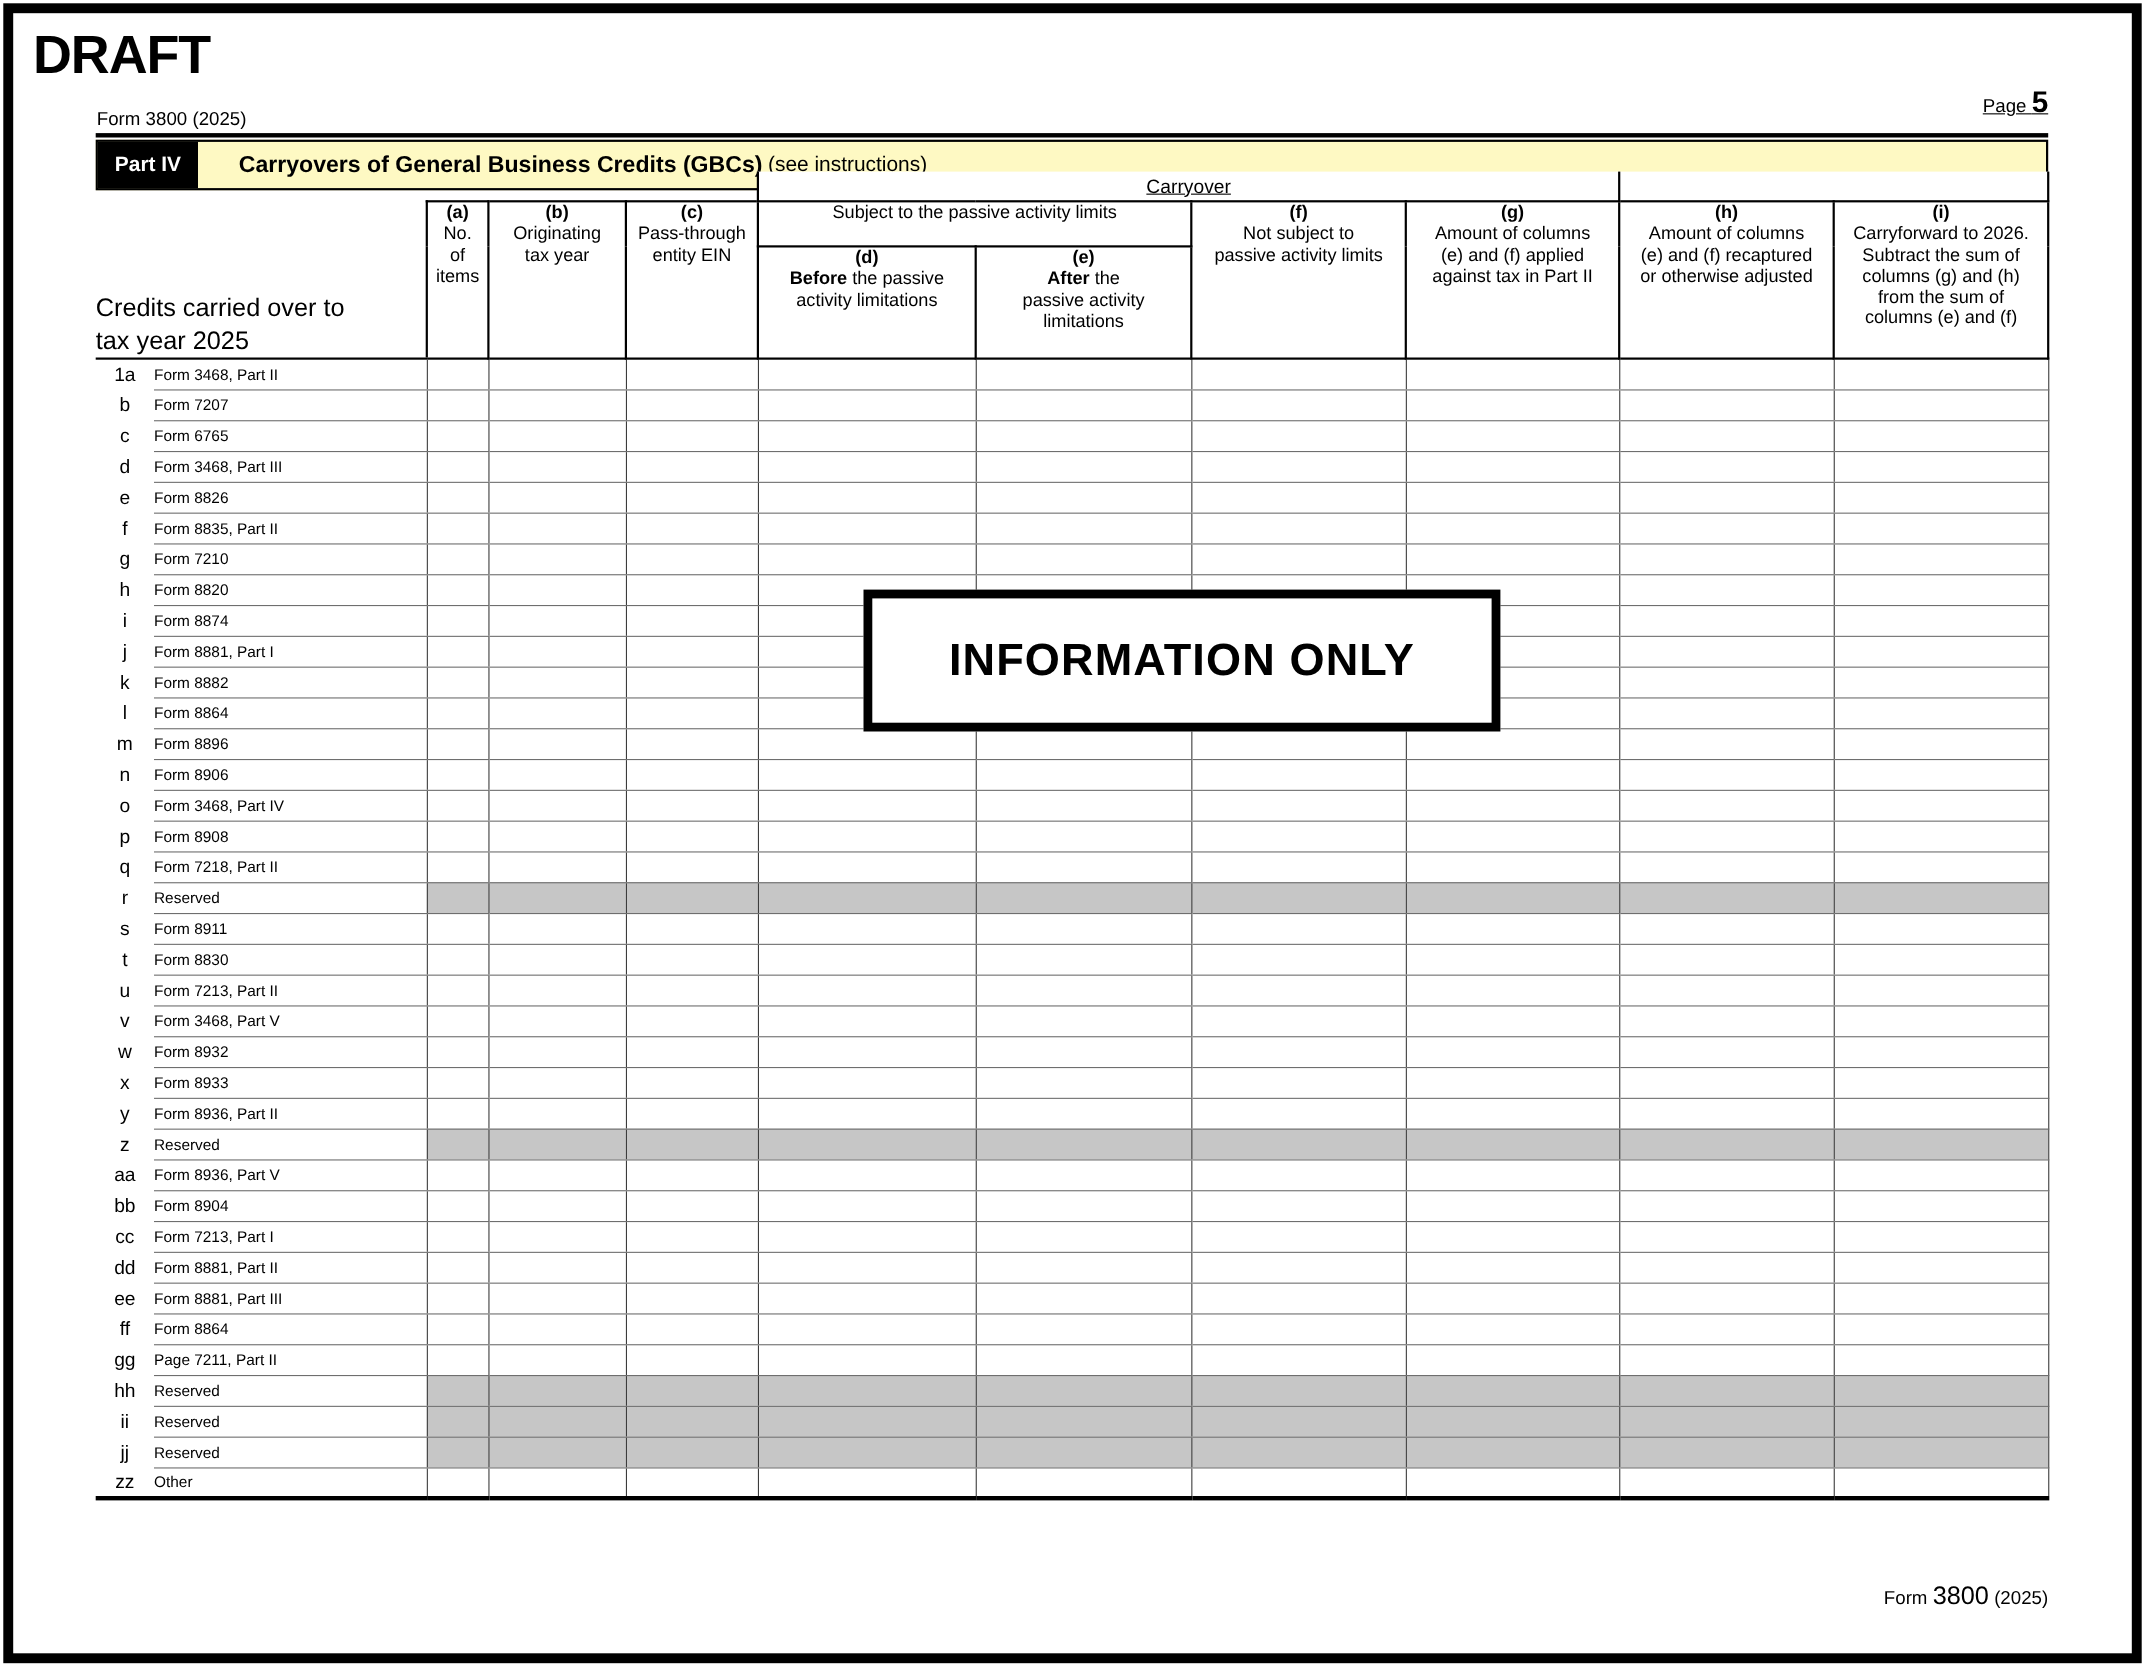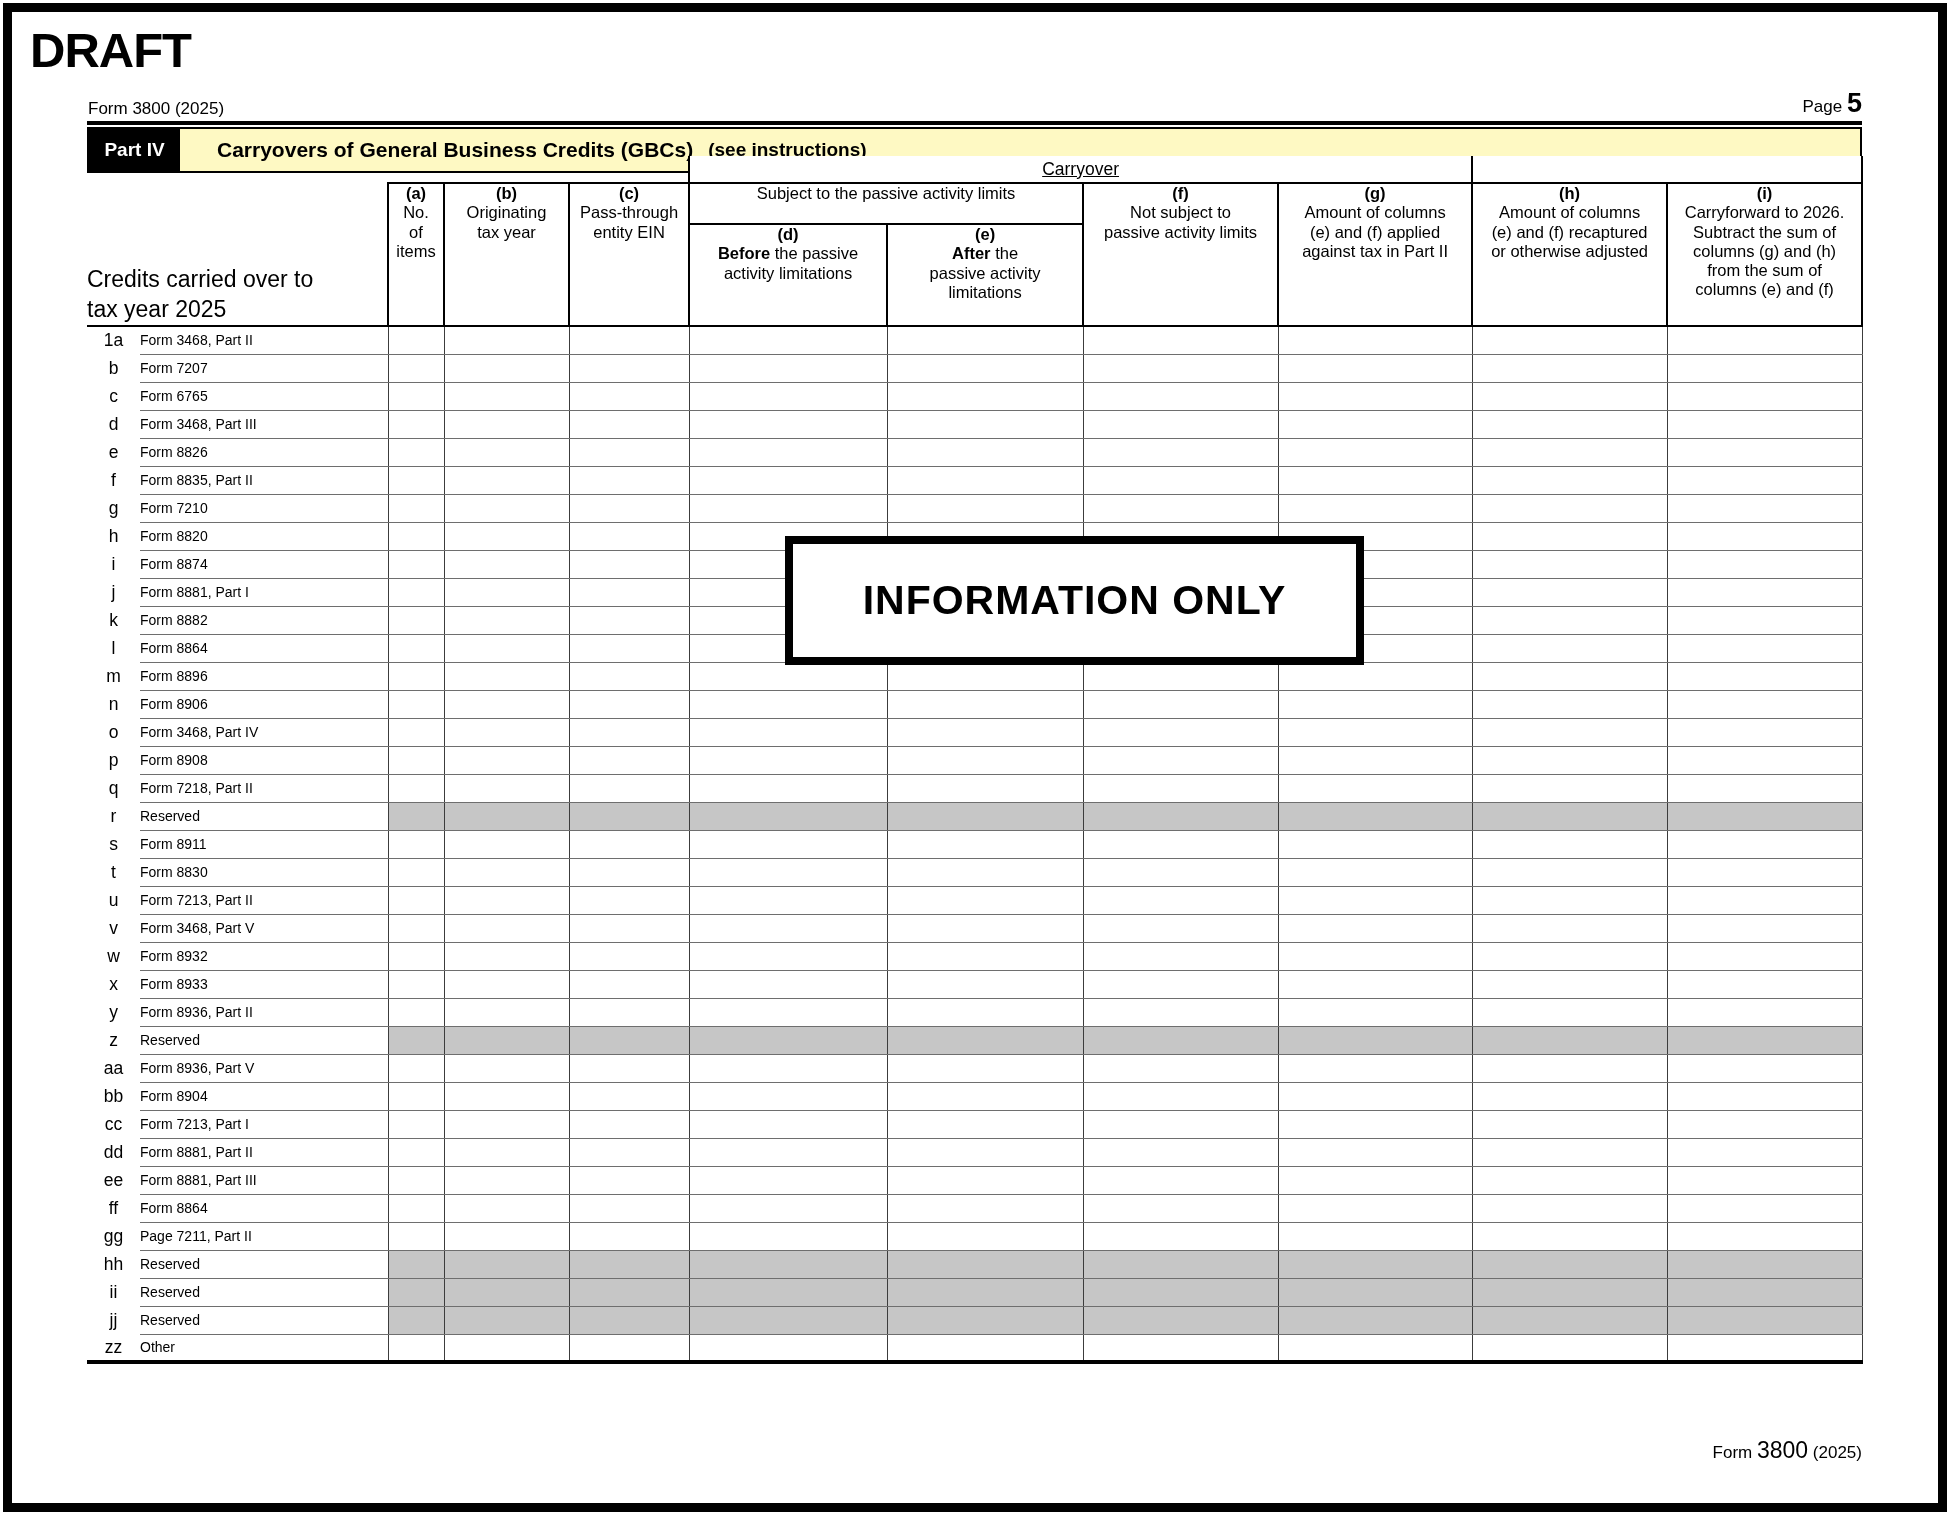--- a/index.html
+++ b/index.html
@@ -3,32 +3,32 @@
 <meta charset="utf-8">
 <style>
   html,body{margin:0;padding:0;background:#fff;}
   #page{position:relative;width:1950px;height:1515px;background:#fff;overflow:hidden;
         font-family:"Liberation Sans","DejaVu Sans",sans-serif;color:#000;}
   #frame{position:absolute;top:3px;left:3px;right:3px;bottom:3px;border:9px solid #000;pointer-events:none;}
 
   
   #draft{position:absolute;left:30px;top:22px;font-size:49px;font-weight:bold;letter-spacing:-1px;text-align:center;}
   #formref-top{position:absolute;left:88px;top:99px;font-size:17px;}
-  #pageno{position:absolute;right:88px;top:88px;font-size:17px;}
+  #pageno{position:absolute;right:88px;top:78px;font-size:17px;text-decoration:underline;}
   #pageno b{font-size:27px;font-weight:bold;}
   #toprule{position:absolute;left:87px;top:121px;width:1775px;height:4px;background:#000;}
 
   
   #partbar{position:absolute;left:87px;top:127px;width:1775px;height:46px;box-sizing:border-box;
            border:2px solid #000;background:#fef9c3;display:flex;align-items:stretch;}
   #partbox{background:#000;color:#fff;font-weight:bold;font-size:19px;width:91px;flex:0 0 91px;
            display:flex;align-items:center;justify-content:center;}
   #parttitle{display:flex;align-items:center;padding-left:37px;font-size:21px;white-space:nowrap;}
   #parttitle .t{font-weight:bold;}
-  #parttitle .n{font-weight:bold;font-size:19px;margin-left:15px;}
+  #parttitle .n{font-weight:normal;font-size:19px;margin-left:5px;}
 
   
   #tbl{position:absolute;left:87px;top:156px;width:1775px;border-collapse:collapse;table-layout:fixed;}
   #tbl th,#tbl td{margin:0;padding:0;box-sizing:border-box;font-weight:normal;}
 
   thead th{vertical-align:top;text-align:center;font-size:16.5px;line-height:1.17;background:#fff;}
   thead .cl{font-weight:bold;font-size:16.5px;}
   thead .lbl{white-space:pre-line;}
   thead .lbl b{font-weight:bold;}
 

